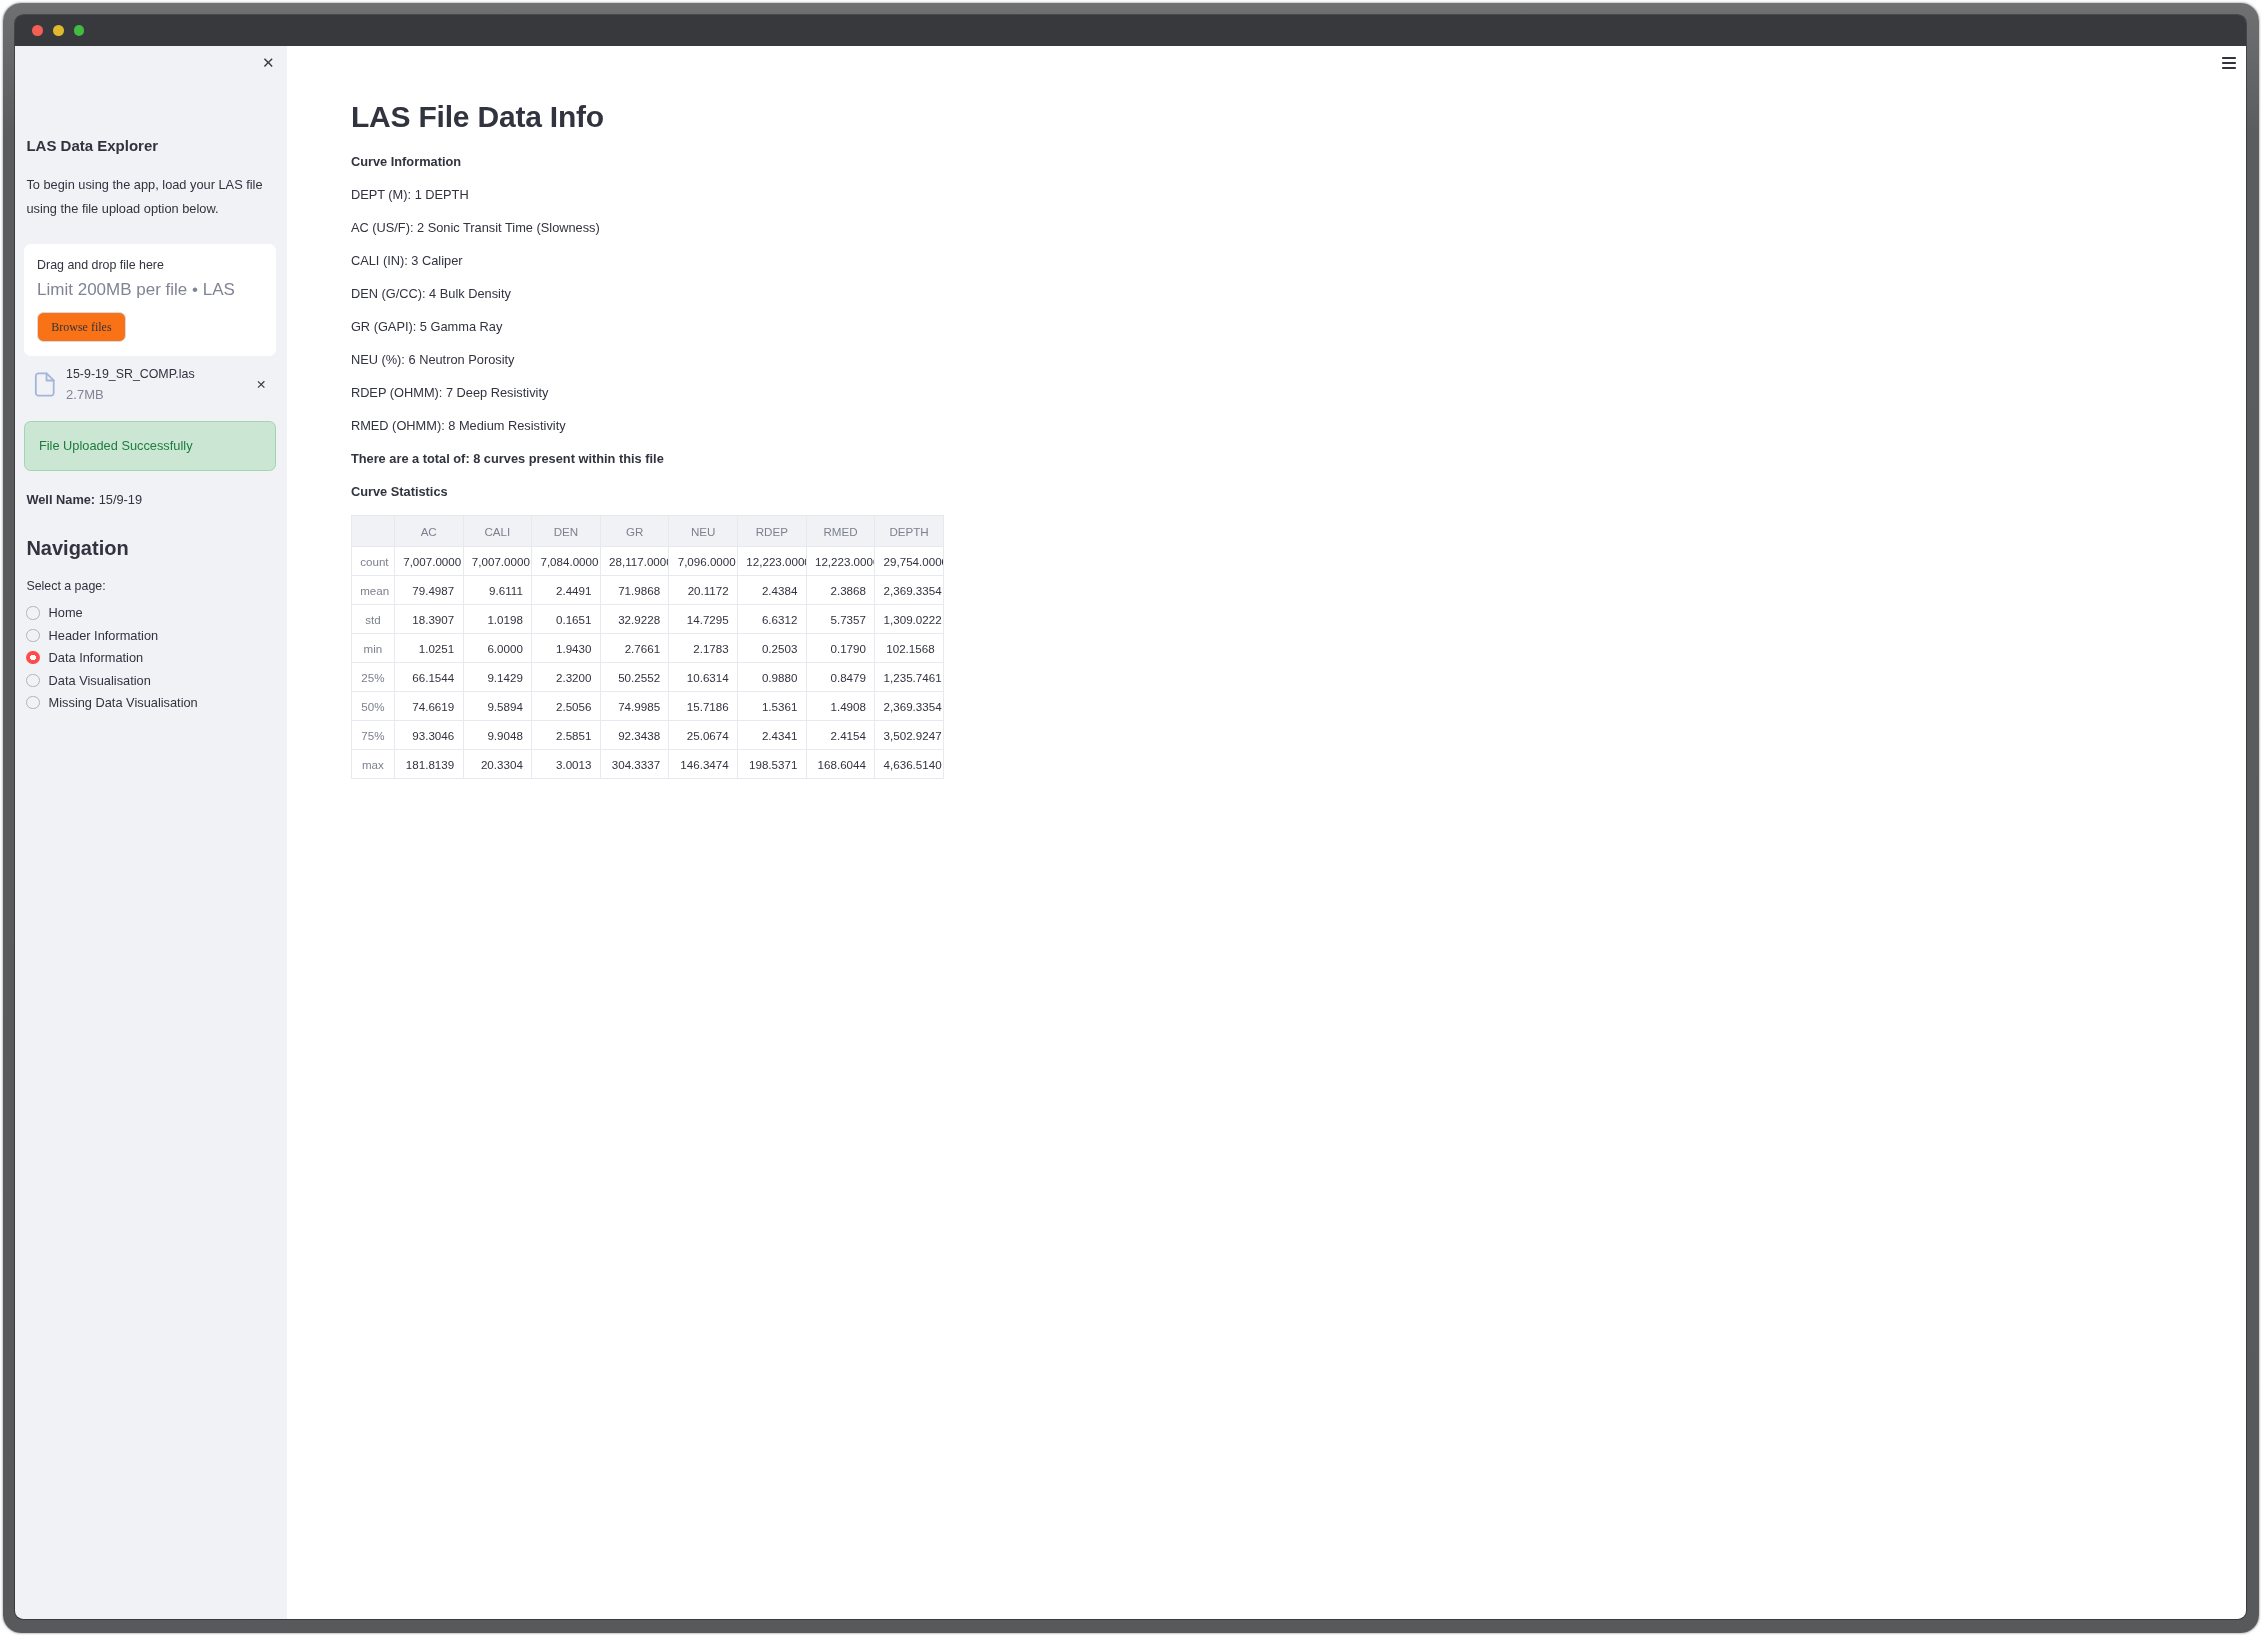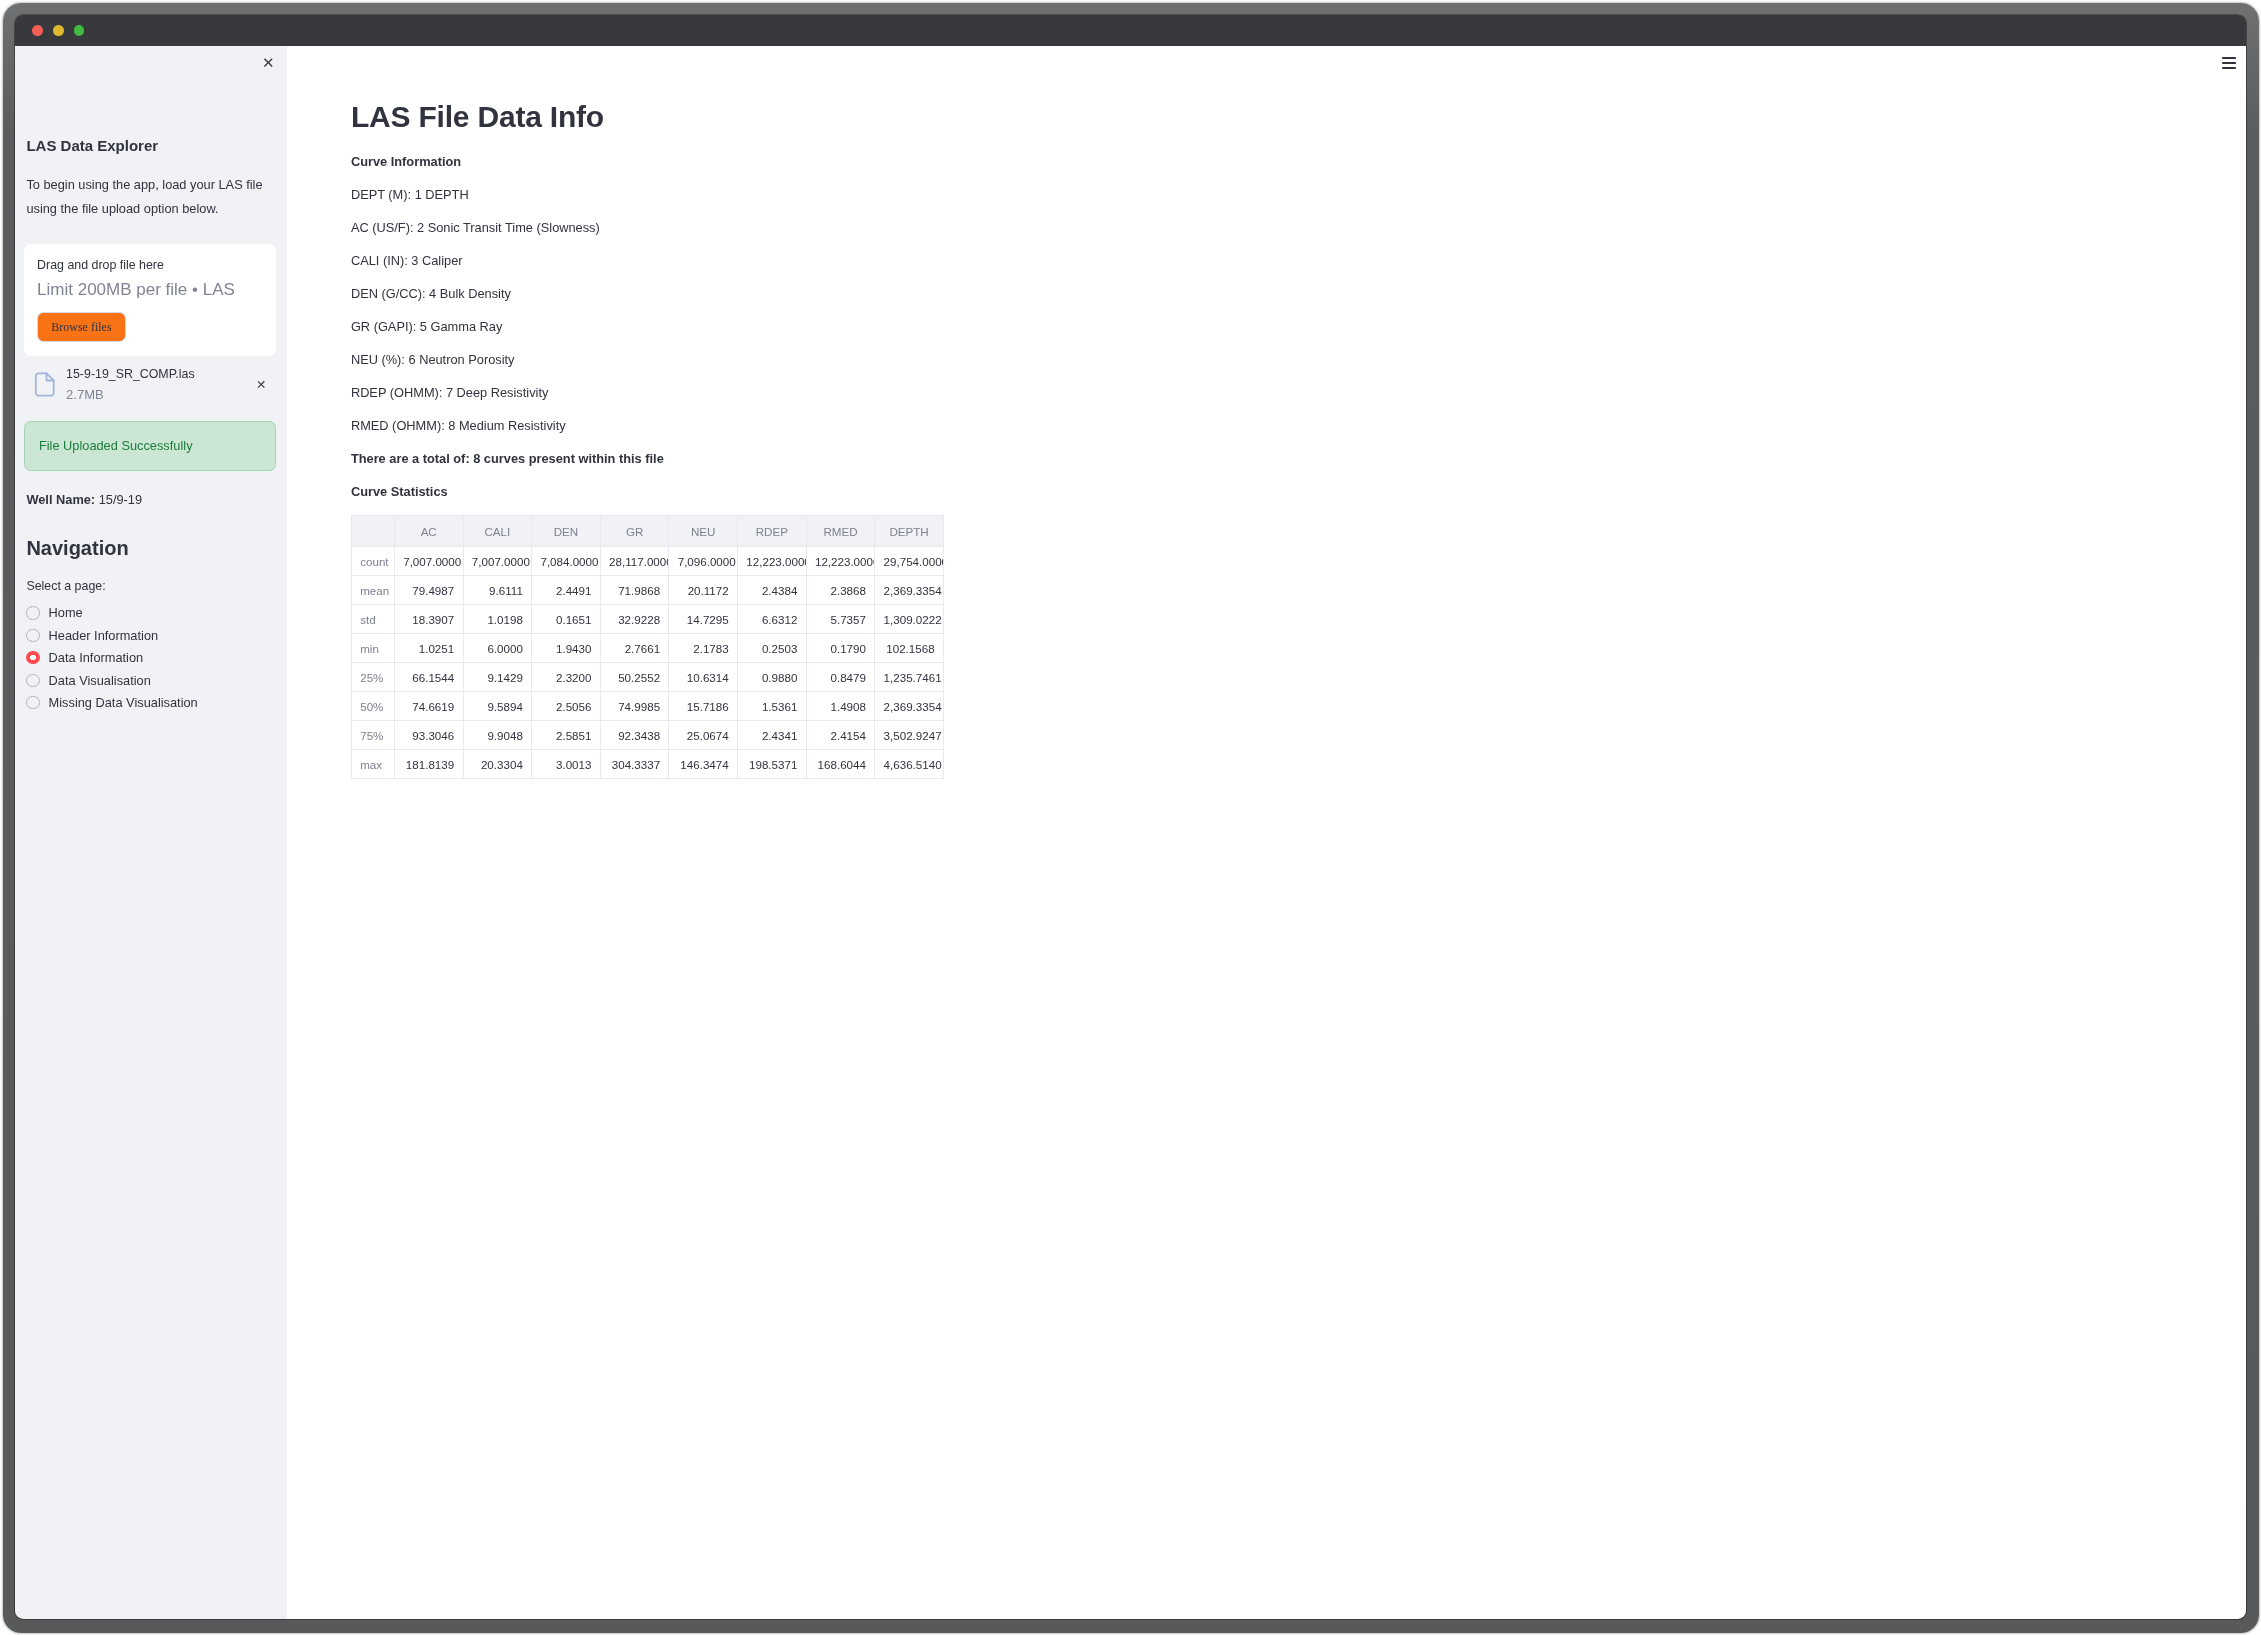--- a/index.html
+++ b/index.html
@@ -99,21 +99,21 @@
   .bold { font-weight:700; }
 
   .table-wrap { margin-top:6.6px; }
   .stats-table { border-collapse:collapse; table-layout:fixed; width:593px; font-size:11.6px; }
   .stats-table th, .stats-table td { border:0.8px solid #e6e9ef; overflow:hidden; white-space:nowrap; }
   .stats-table thead th {
     background:#f0f2f6; color:#7d818e; font-weight:400; text-align:center;
     height:31px; padding:0 8.3px; font-size:11.6px;margin-top:44px;
   }
   .stats-table td { height:29px; padding:0 8.3px; text-align:right; color:#31333f; }
-  .stats-table td.rowlabel { text-align:left; color:#7d818e; }
+  .stats-table td.rowlabel { text-align:center; color:#7d818e; }
   .stats-table th.corner, .stats-table td.rowlabel { width:43px; }
 </style>
 </head>
 <body style="--accent_red: #ff4b4b; --sidebar_bg: #f0f2f6; --text_dark: #31333f; --text_muted: #808495; --success_bg: #cbe7d3; --success_border: #a3d3b2; --success_text: #1d7c3e; --file_icon: #a3b5da; --titlebar: #37393c; --traffic_red: #f35e55; --traffic_yellow: #dfba2c; --traffic_green: #41bc41;">
 
 <div class="frame">
   <div class="window">
 
     <div class="titlebar">
       <span class="light red"></span>

